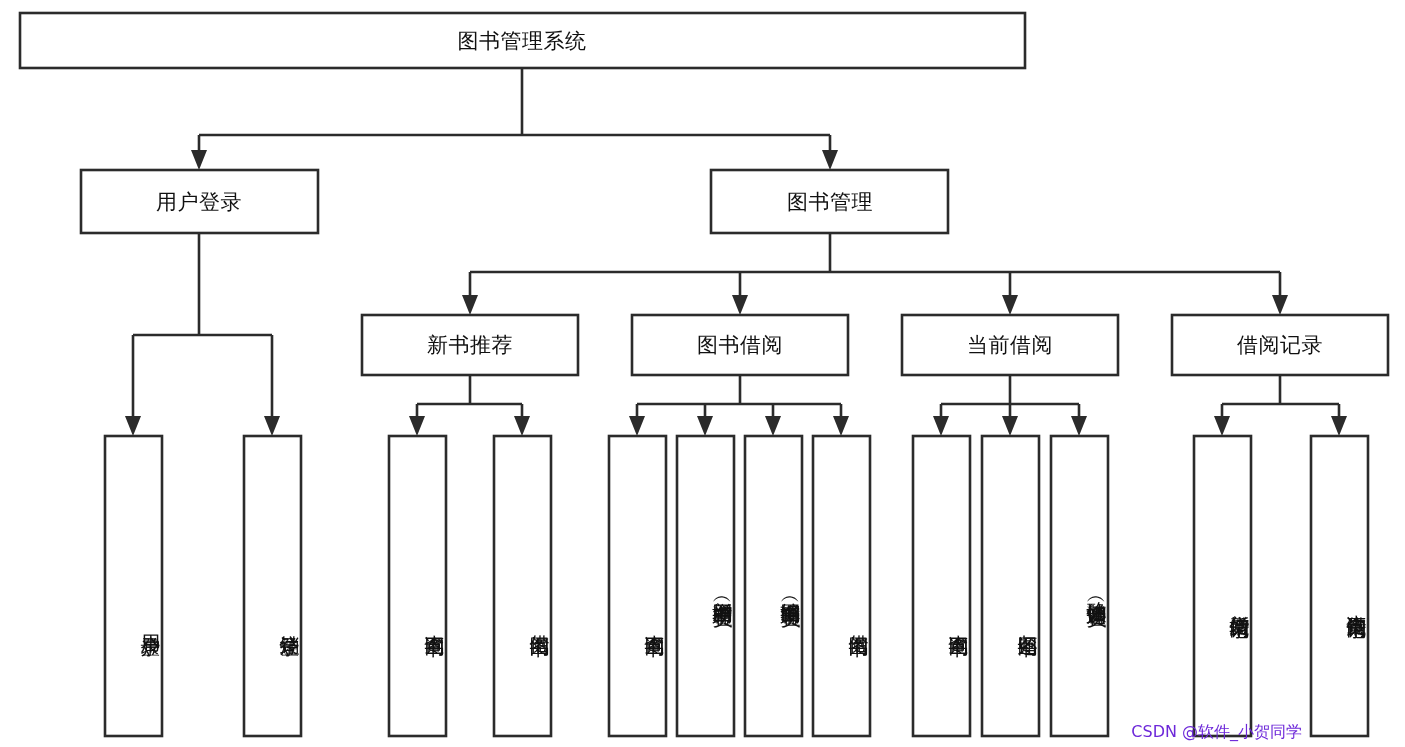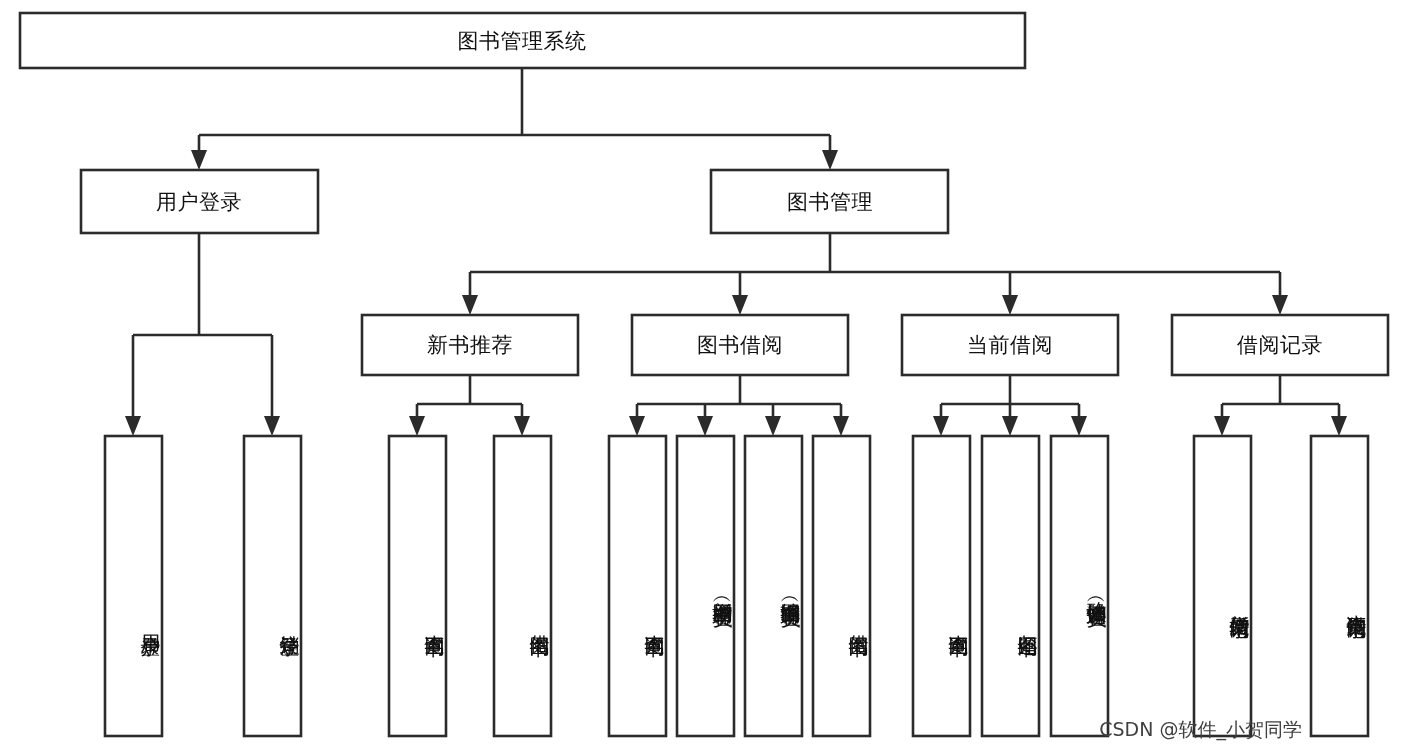--- a/index.html
+++ b/index.html
@@ -63,22 +63,22 @@
     display: flex;
     align-items: flex-start;
     justify-content: center;
     pointer-events: none;
   }
   .watermark {
     position: absolute;
     right: 8px;
     bottom: 4px;
     font-family: "DejaVu Sans", "Liberation Sans", sans-serif;
-    font-size: 19px;
-    color: #404040;
+    font-size: 16px;
+    color: #6d28d9;
     white-space: nowrap;
     margin-left: 12px;
   }
 </style>
 </head>
 <body>
 
 <div id="diagram-root">
 
   <svg class="flow" viewBox="0 0 1405 747">

